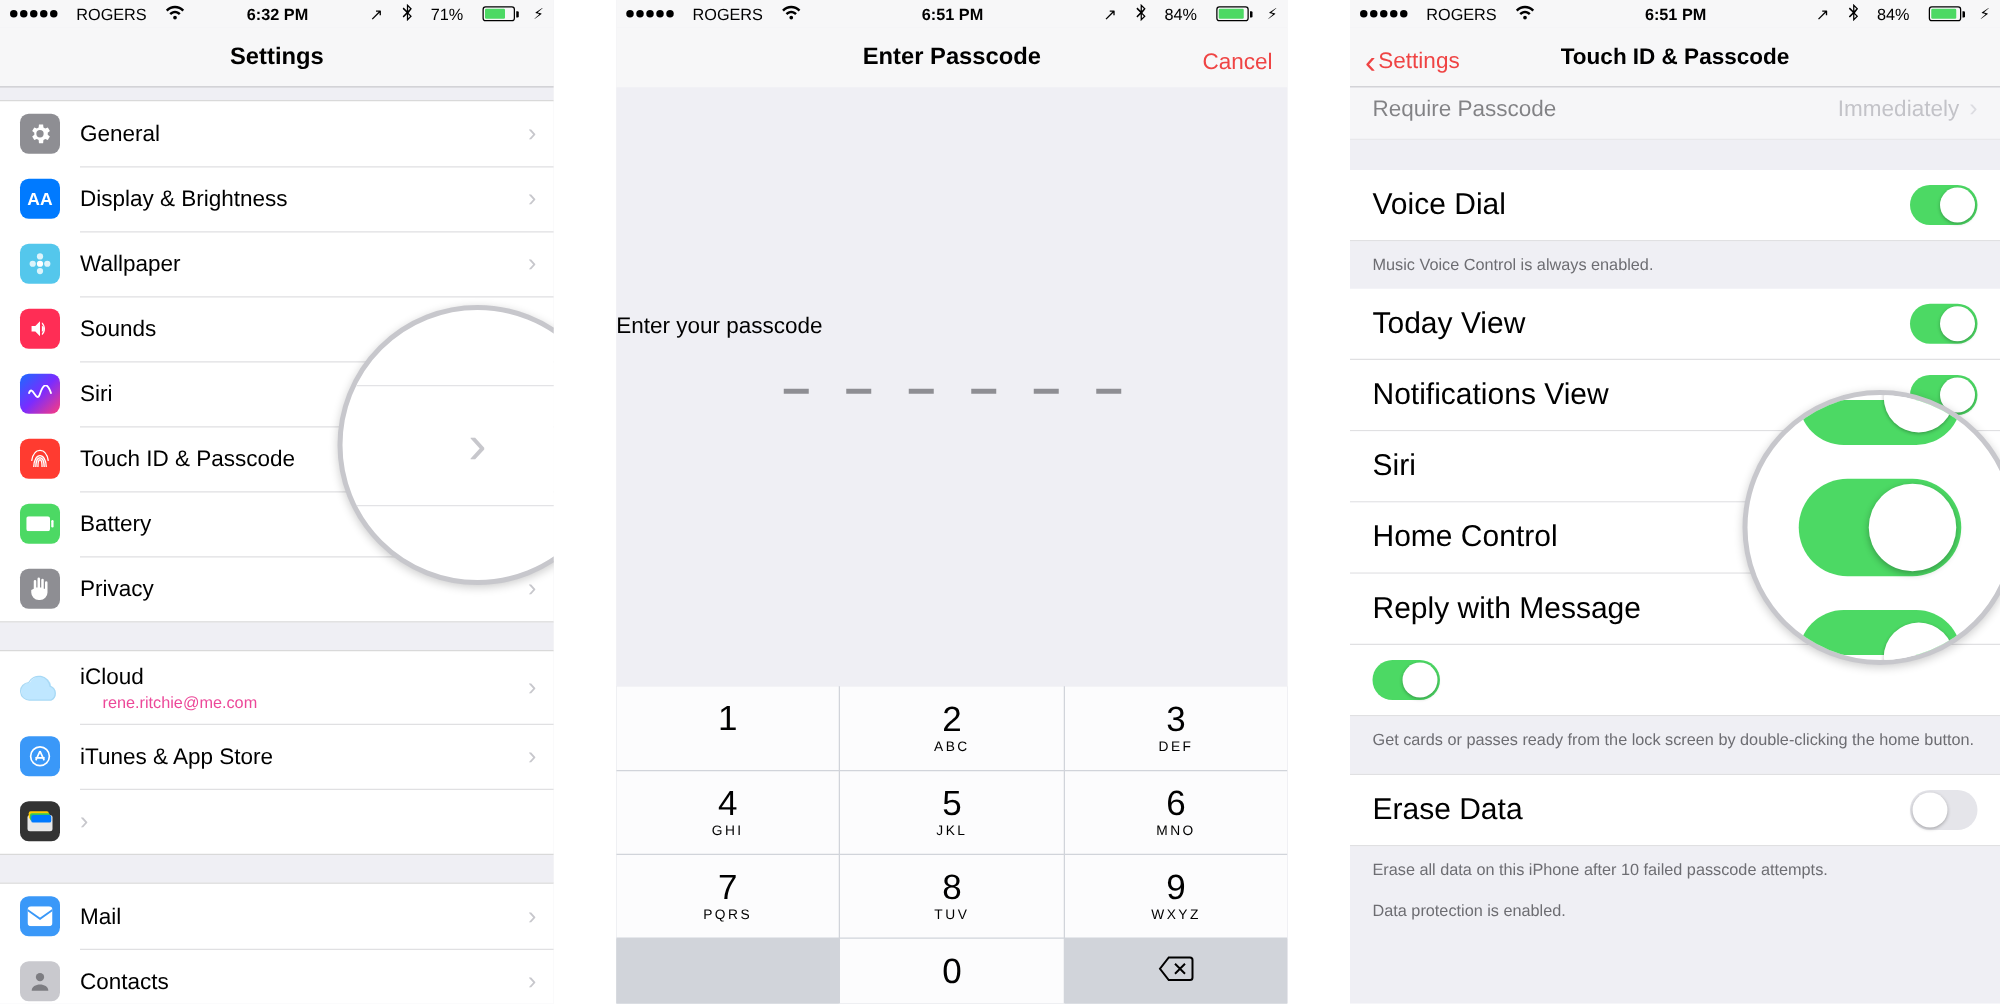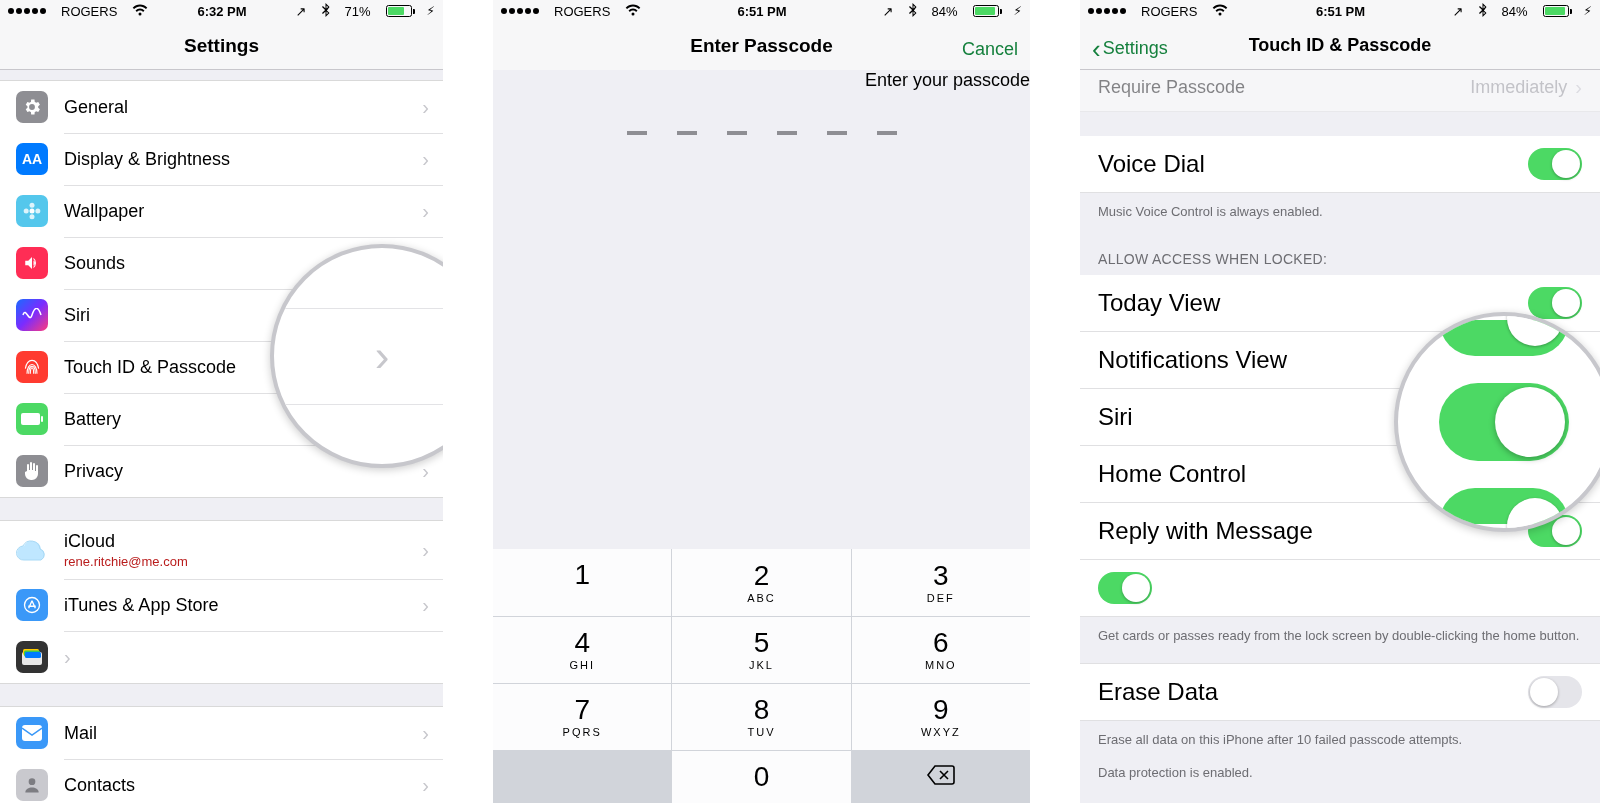--- a/index.html
+++ b/index.html
@@ -47,55 +47,55 @@
     border-bottom: 1px solid #c8c7cc;
     display:flex;
     align-items:center;
     justify-content:center;
     position:relative;
     background:#f7f7f8;
   }
   .nav-title { font-size:19px; font-weight:600; }
   .nav-left, .nav-right {
     position:absolute; top:6px; bottom:0; display:flex; align-items:center;
-    font-size:18px; color:#15803d; padding:0 12px;
+    font-size:18px; color:#ef4444; padding:0 12px;
   }
   .nav-left { left:0; }
   .nav-right { right:0; }
   .back-chevron { font-size:26px; font-weight:300; margin-right:2px; line-height:1;}
   
   .list-group { margin-top: 22px; background:#fff; border-top:1px solid #d9d9d9; border-bottom:1px solid #d9d9d9;}
   .list-row {
     display:flex; align-items:center;
     padding: 10px 14px 10px 16px;
     position:relative;
     min-height:48px;
   }
   .list-row + .list-row::before {
     content:""; position:absolute; left:64px; right:0; top:0; height:1px; background:#e0e0e2;
   }
   .row-icon {
     width:32px;height:32px;border-radius:7px;display:flex;align-items:center;justify-content:center;
     color:#fff;font-size:18px;margin-right:16px;flex-shrink:0;
   }
   .row-label { font-size:18px; color:#000; flex:1;}
-  .row-sub { font-size:13px; color:#b91c1c; margin-top:2px;}
+  .row-sub { font-size:13px; color:#ec4899; margin-top:2px;margin-left:18px;}
   .row-text-col{display:flex;flex-direction:column;flex:1;}
   .chevron { color:#c7c7cc; font-size:20px; }
   
   .ic-general{background:#8e8e93;} .ic-display{background:#007aff;}
   .ic-wallpaper{background:#54c7ec;} .ic-sounds{background:#ff2d55;}
   .ic-siri{background:linear-gradient(135deg,#1a6bff,#7a2cff,#ff3b7b);}
   .ic-touchid{background:#ff3b30;} .ic-battery{background:#4cd964;}
   .ic-privacy{background:#8e8e93;}
   .ic-itunes{background:#3a98f8;border:0;}
   .ic-mail{background:#3a98f8;}
   
   .passcode-body { background:#efeff4; position:absolute; top:70px; left:0; right:0; bottom:0;}
-  .pc-prompt { text-align:right; color:#000; font-size:18px; }
+  .pc-prompt { text-align:left; color:#000; font-size:18px; margin-top:180px;}
   .pc-dashes { display:flex; justify-content:center; gap:30px; margin-top:40px;}
   .pc-dash { width:20px; height:4px; background:#8e8e93; border-radius:0;}
   .keypad {
     position:absolute; left:0; right:0; bottom:0; height:254px;
     display:grid; grid-template-columns:1fr 1fr 1fr; background:#d1d4da;
     gap:1px;
   }
   .key { background:#fcfcfd; display:flex; flex-direction:column; align-items:center; justify-content:center;}
   .key-num{font-size:28px;font-weight:400;color:#000;line-height:1;}
   .key-letters{font-size:11px;letter-spacing:2px;color:#000;margin-top:2px;text-transform:uppercase;}
@@ -462,21 +462,20 @@
 
   <div style="height:24px"></div>
   <div class="setting-row">
     <span class="lbl">Voice Dial</span>
     <span class="switch">
         <span class="switch-knob"></span>
       </span>
   </div>
   <div class="group-footer">Music Voice Control is always enabled.</div>
 
-  <div class="group-header">ALLOW ACCESS WHEN LOCKED:</div>
   <div class="setting-row">
     <span class="lbl">Today View</span>
     <span class="switch">
         <span class="switch-knob"></span>
       </span>
   </div>
   <div class="setting-row">
     <span class="lbl">Notifications View</span>
     <span class="switch">
         <span class="switch-knob"></span>

